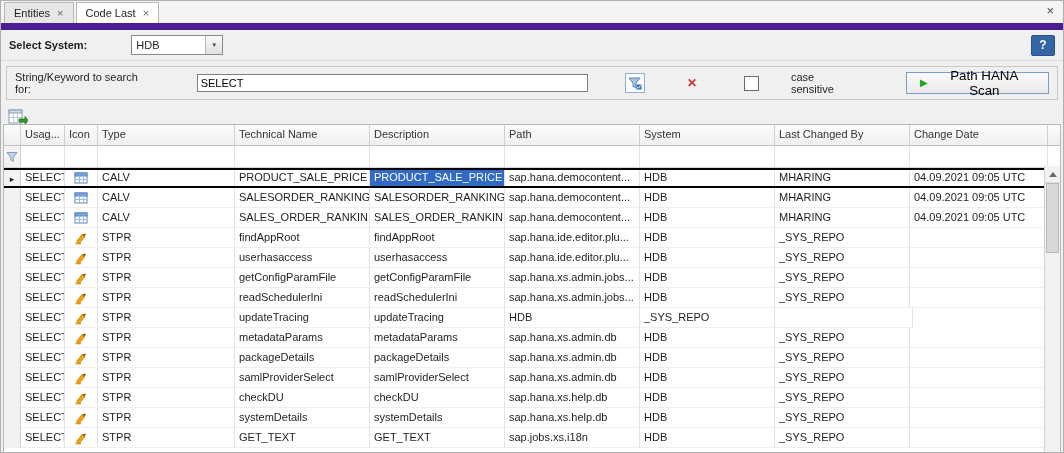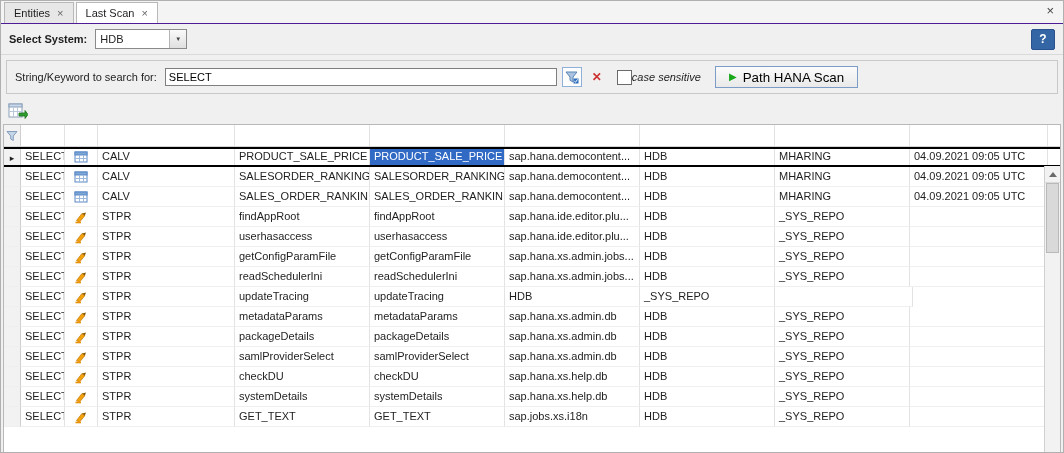--- a/index.html
+++ b/index.html
@@ -1,43 +1,43 @@
 <!DOCTYPE html>
 <html><head>
 <meta charset="utf-8">
 <style>
   html,body{margin:0;padding:0;background:#dcdcdc;}
   body{width:1064px;height:453px;overflow:hidden;font-family:"Liberation Sans",sans-serif;font-size:11px;color:#1e1e1e;}
   .app{width:1064px;height:453px;background:#f0f0f0;border:1px solid #b0b0b0;box-sizing:border-box;position:relative;}
 
   
-  .tabbar{height:22px;display:flex;align-items:flex-end;background:#f4f4f4;border-bottom:1px solid #4c1d95;padding-left:3px;}
+  .tabbar{height:22px;display:flex;align-items:flex-end;background:#f4f4f4;border-bottom:7px solid #4c1d95;padding-left:3px;}
   .tab{display:flex;align-items:center;gap:7px;padding:0 9px;height:21px;box-sizing:border-box;border:1px solid #b8b8b8;border-bottom:none;background:#e7e7e7;margin-right:2px;cursor:default;}
   .tab.active{background:#ffffff;}
   .tab-close{color:#666;font-size:11px;line-height:11px;cursor:pointer;}
   .tab-spacer{flex:1;}
   .window-close{padding:0 9px;color:#444;font-size:13px;line-height:20px;align-self:flex-start;cursor:pointer;}
 
   
-  .system-row{height:30px;display:flex;align-items:center;padding:0 8px;border-bottom:1px solid #d9d9d9;background:#f0f0f0;}
+  .system-row{height:30px;display:flex;align-items:center;padding:0 8px;border-bottom:1px solid #d9d9d9;background:#f0f0f0;gap:36px;}
   .system-label{font-weight:bold;margin-right:8px;}
   .combo{width:92px;height:20px;background:#fff;border:1px solid #8a8a8a;display:flex;align-items:center;box-sizing:border-box;}
   .combo-value{flex:1;padding-left:4px;}
   .combo-arrow{width:16px;height:18px;border-left:1px solid #b5b5b5;background:linear-gradient(#fafafa,#dfdfdf);display:flex;align-items:center;justify-content:center;font-size:6px;color:#444;}
   .help-btn{margin-left:auto;width:22px;height:19px;background:#3465A4;border:1px solid #28518e;border-radius:2px;color:#fff;font-weight:bold;font-size:12px;display:flex;align-items:center;justify-content:center;cursor:pointer;}
 
   
-  .search-wrap{margin:5px 5px 0 5px;height:34px;border:1px solid #c8c8c8;background:#f0f0f0;display:flex;align-items:center;padding:0 8px;box-sizing:border-box;}
+  .search-wrap{margin:5px 5px 0 5px;height:34px;border:1px solid #c8c8c8;background:#f0f0f0;display:flex;align-items:center;padding:0 8px;box-sizing:border-box;gap:32px;}
   .search-label{margin-right:8px;}
   .search-input{width:392px;height:18px;border:1px solid #7f7f7f;background:#fff;font-family:"Liberation Sans",sans-serif;font-size:11px;padding:0 3px;box-sizing:border-box;}
   .tool-btn{width:20px;height:20px;margin-left:5px;display:flex;align-items:center;justify-content:center;cursor:pointer;box-sizing:border-box;}
   .tool-btn.bordered{border:1px solid #8fb0d8;background:#fdfdfd;}
   .clear-x{color:#cc3333;font-weight:bold;font-size:12px;}
   .checkbox{width:13px;height:13px;border:1px solid #6a6a6a;background:#fff;margin-left:10px;cursor:pointer;}
-  .cs-label{font-style:italic;}
+  .cs-label{}
   .scan-btn{margin-left:14px;height:22px;padding:0 13px;border:1px solid #7a9cc6;background:linear-gradient(#fbfbfb,#e9e9e9);display:flex;align-items:center;gap:6px;cursor:pointer;}
   .play-icon{color:#18A818;font-size:10px;line-height:10px;}
 
   
   .toolbar{height:34px;display:flex;align-items:center;padding:0 7px;}
   .export-icon{width:20px;height:18px;cursor:pointer;}
 
   
   .grid{position:absolute;left:2px;right:2px;top:123px;bottom:0;background:#fff;border:1px solid #b8b8b8;border-bottom:none;box-sizing:border-box;overflow:hidden;}
   .grid-header{display:flex;height:20px;background:linear-gradient(#fdfdfd,#efefef);border-bottom:1px solid #c2c2c2;}
@@ -74,21 +74,21 @@
 <body>
 
 <div class="app">
 
   <div class="tabbar">
     <div class="tab">
       <span>Entities</span>
       <span class="tab-close">×</span>
     </div>
     <div class="tab active">
-      <span>Last Scan</span>
+      <span>Code Last</span>
       <span class="tab-close">×</span>
     </div>
     <div class="tab-spacer"></div>
     <div class="window-close">×</div>
   </div>
 
   <div class="system-row">
     <span class="system-label">Select System:</span>
     <div class="combo">
       <span class="combo-value">HDB</span>
@@ -125,20 +125,32 @@
         <rect x="1" y="2" width="13" height="3" fill="#c9d8ea" stroke="#8aa0b8"></rect>
         <line x1="5.5" y1="5" x2="5.5" y2="15" stroke="#b9c8da"></line>
         <line x1="9.5" y1="5" x2="9.5" y2="15" stroke="#b9c8da"></line>
         <line x1="1" y1="9.5" x2="14" y2="9.5" stroke="#b9c8da"></line>
         <path d="M11 11 L17 11 L17 8.5 L20 12.5 L17 16.5 L17 14 L11 14 Z" fill="#2e9e2e" stroke="#1d6f1d" stroke-width="0.8"></path>
       </svg>
     </div>
   </div>
 
   <div class="grid">
+    <div class="grid-header">
+        <div class="hcell c-ind"></div>
+        <div class="hcell c-usage">Usag...</div>
+        <div class="hcell c-icon">Icon</div>
+        <div class="hcell c-type">Type</div>
+        <div class="hcell c-tech">Technical Name</div>
+        <div class="hcell c-desc">Description</div>
+        <div class="hcell c-path">Path</div>
+        <div class="hcell c-system">System</div>
+        <div class="hcell c-lcb">Last Changed By</div>
+        <div class="hcell c-date">Change Date</div>
+      </div>
     <div class="filter-row">
         <div class="fcell c-ind">
           <svg width="12" height="12" viewBox="0 0 12 12">
             <path d="M1 1.5 H11 L7.3 6 V10.5 L4.7 9 V6 Z" fill="#c5d5e8" stroke="#7a95b5" stroke-width="0.9"></path>
           </svg>
         </div>
         <div class="fcell c-usage"></div>
         <div class="fcell c-icon"></div>
         <div class="fcell c-type"></div>
         <div class="fcell c-tech"></div>

